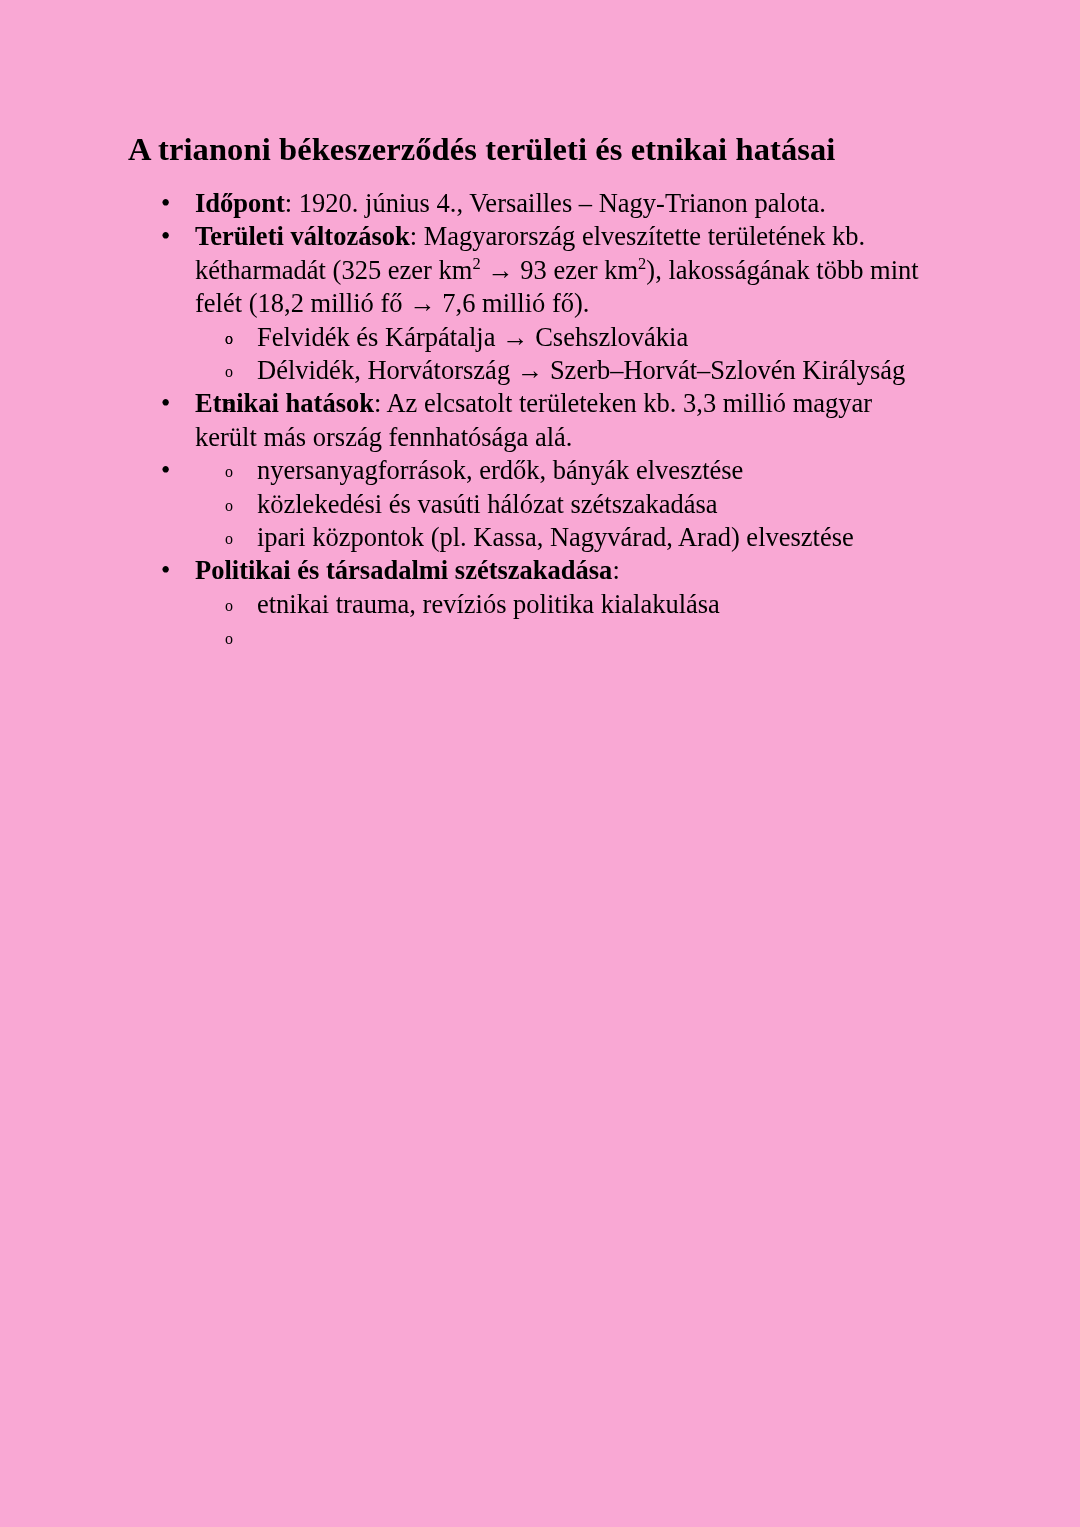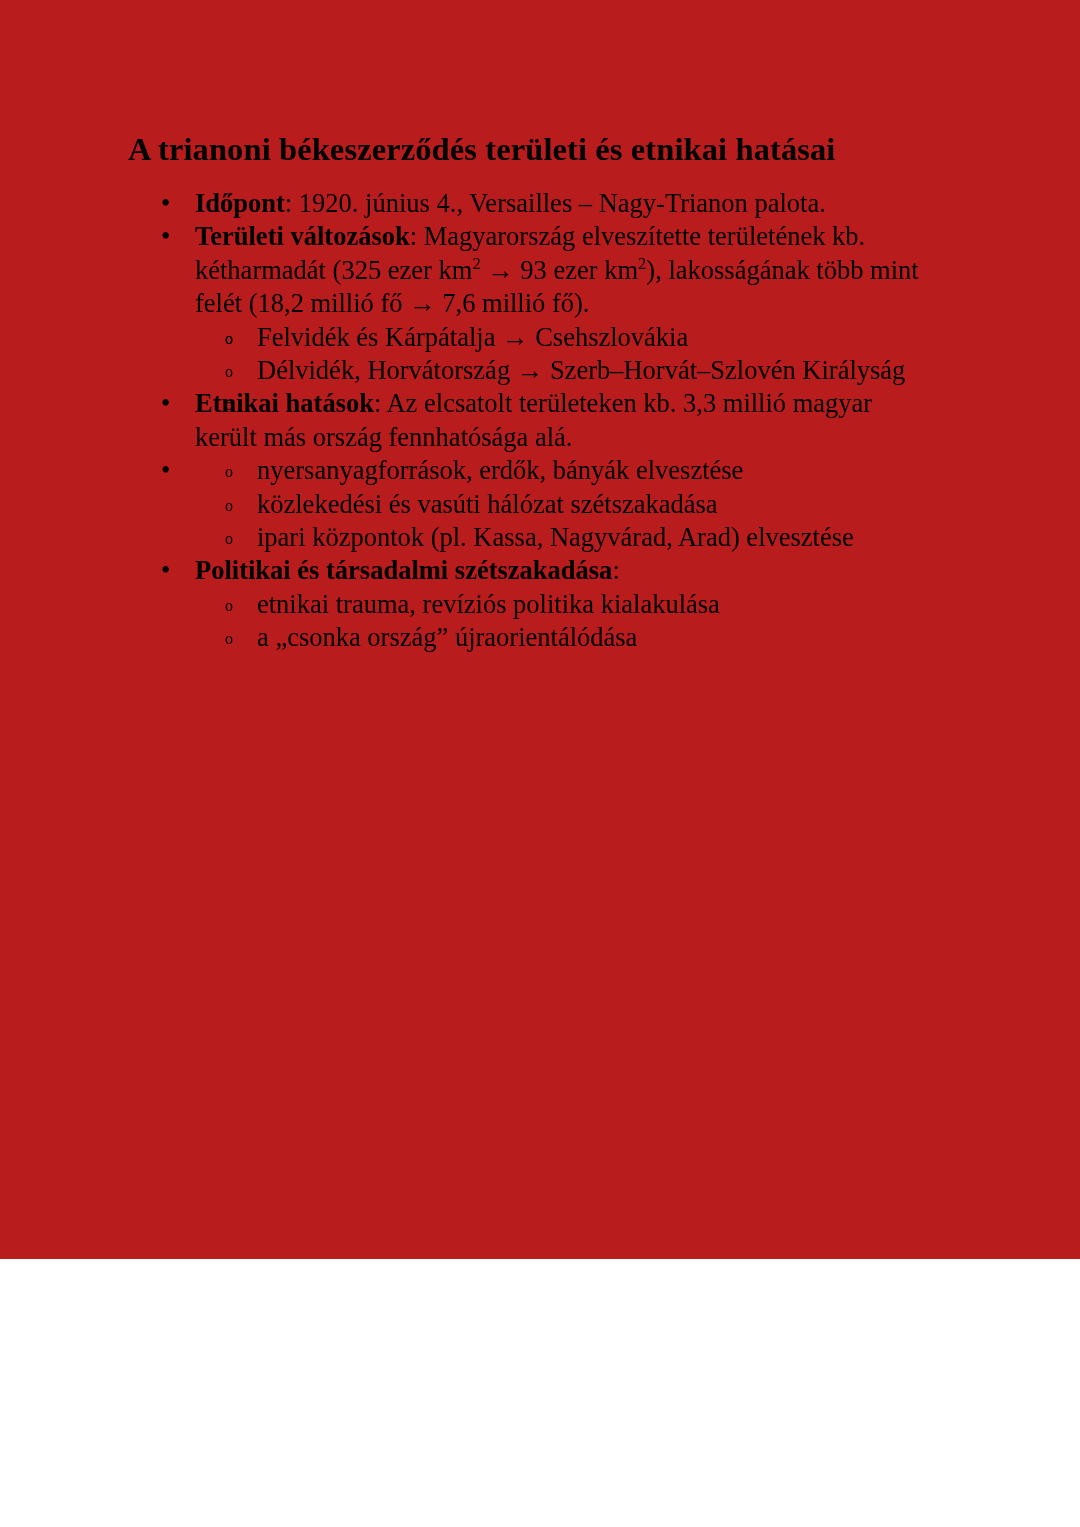--- a/index.html
+++ b/index.html
@@ -11,22 +11,22 @@
   body {
     width: 1080px;
     height: 1527px;
     font-family: "Liberation Serif", "DejaVu Serif", serif;
     color: #000000;
     -webkit-font-smoothing: antialiased;
   }
   .page {
     position: relative;
     width: 1080px;
-    height: 1259px;
-    background: #b91c1c;
+    height: 1527px;
+    background: #f9a8d4;
     box-sizing: border-box;
     padding: 128px 140px 0 128px;
   }
   h1.doc-title {
     font-size: 32.5px;
     font-weight: bold;
     line-height: 1.32;
     margin: 0 0 16px 0;
     letter-spacing: 0.1px;
     max-width: 790px;
@@ -143,19 +143,18 @@
     <li class="b1">
       <span class="marker1">•</span>
       <span class="txt"><span class="bold">Politikai és társadalmi szétszakadása</span><span>:</span></span>
       <ul class="lvl2">
         <li class="b2">
           <span class="marker2">o</span>
           <span>etnikai trauma, revíziós politika kialakulása</span>
         </li>
         <li class="b2">
           <span class="marker2">o</span>
-          <span>a „csonka ország” újraorientálódása</span>
         </li>
       </ul>
     </li>
 
   </ul>
 </div>
 
 </body></html>

